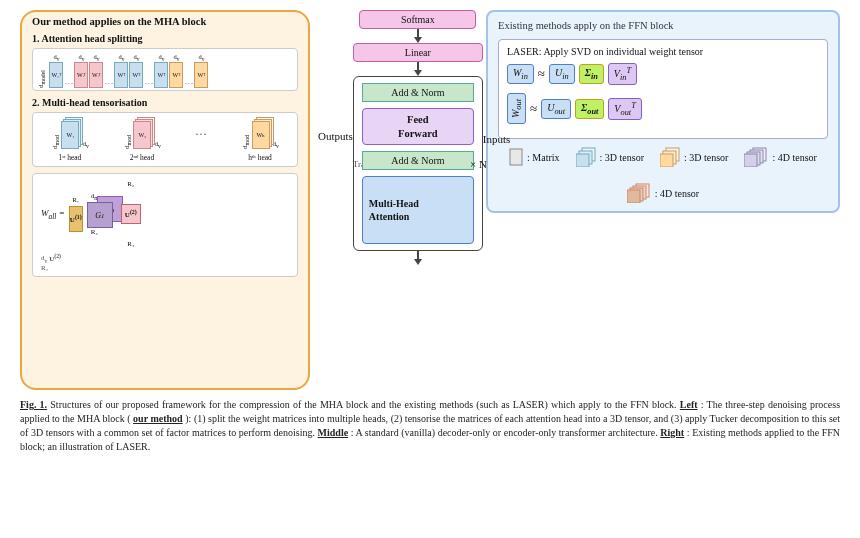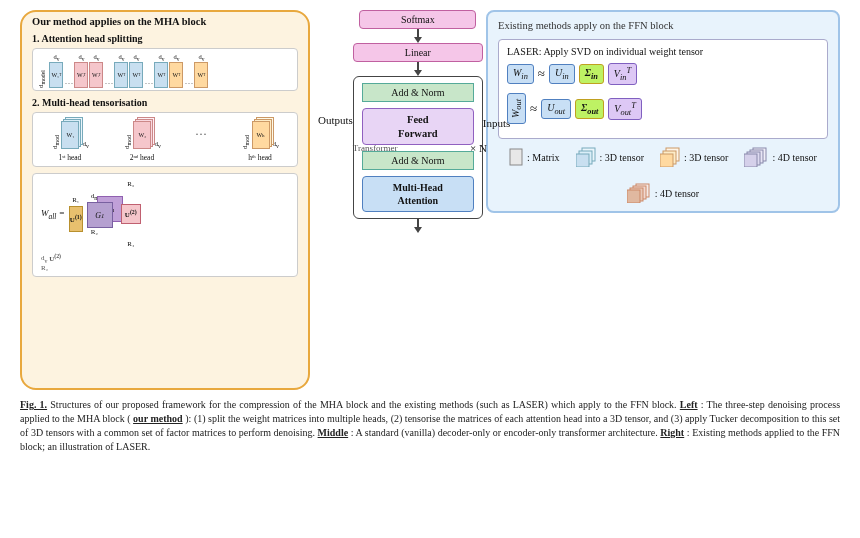--- a/index.html
+++ b/index.html
@@ -104,24 +104,23 @@
       border-radius: 4px;
       padding: 3px 8px;
       font-size: 10px;
       text-align: center;
       width: 90%;
     }
     .box-multi-head {
       background: #c8dff5;
       border: 1px solid #5080c0;
       border-radius: 4px;
-      padding: 4px 6px;
+      padding: 20px 6px;
       font-size: 10px;
       font-weight: bold;
-      text-align: center;
       width: 100%;
       line-height: 1.3;
     }
     .box-embedding {
       background: #c8e6c9;
       border: 1px solid #5a9;
       border-radius: 4px;
       padding: 3px 8px;
       font-size: 10px;
       text-align: center;

